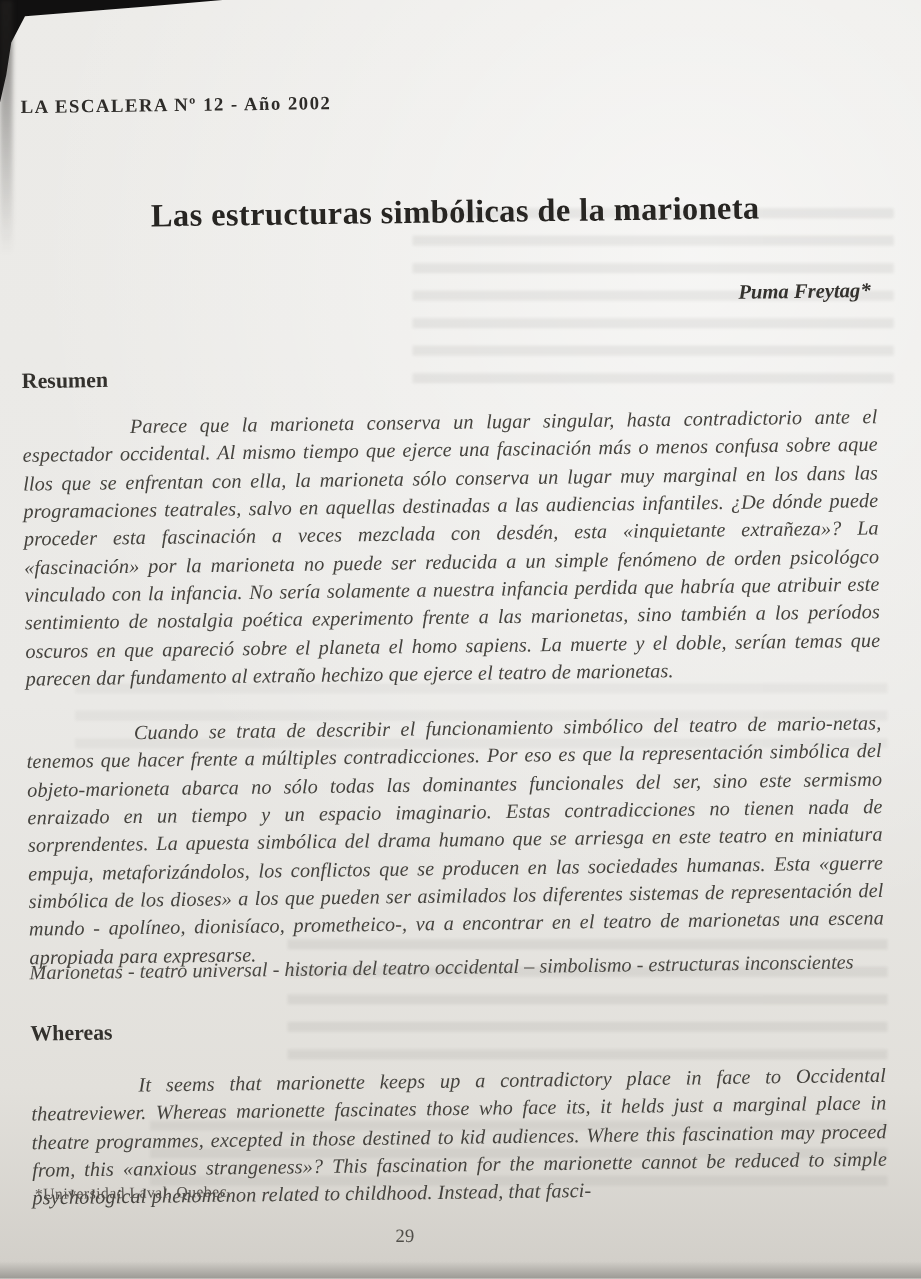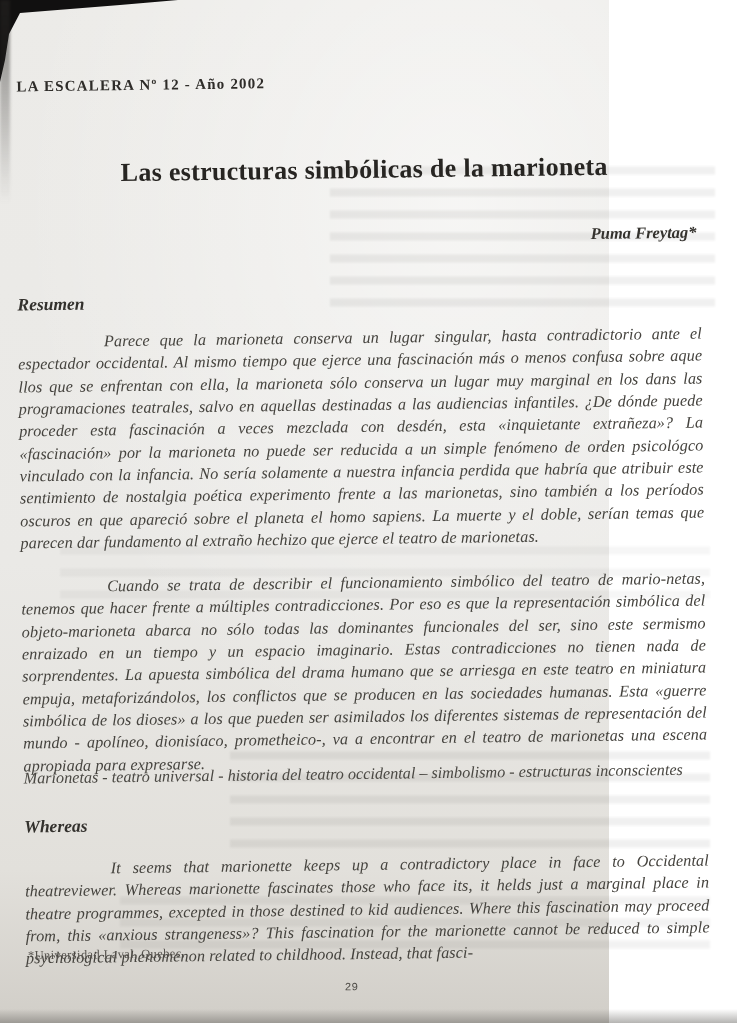--- a/index.html
+++ b/index.html
@@ -6,21 +6,21 @@
     margin: 0;
     padding: 0;
     width: 737px;
     height: 1023px;
     overflow: hidden;
     font-family: "Liberation Serif", "DejaVu Serif", serif;
   }
 
   .scan-page {
     position: relative;
-    width: 609px;
+    width: 737px;
     height: 1023px;
     background:
       radial-gradient(120% 90% at 75% 20%, rgba(255,255,255,0.55) 0%, rgba(255,255,255,0) 60%),
       linear-gradient(180deg, #ecebe8 0%, #eae9e6 55%, #e2e0db 85%, #d2cfc9 99%),
       #e9e8e5;
   }
 
   
   .corner-wedge {
     position: absolute;
@@ -102,21 +102,20 @@
     font-weight: bold;
     font-style: italic;
     color: #34322e;
   }
 
   .section-heading {
     position: absolute;
     left: 20px;
     font-size: 17.5px;
     font-weight: bold;
-    font-style: italic;
     color: #33312d;
   }
   .resumen-heading  { top: 290px; }
   .abstract-heading { top: 812px; }
 
   .body-block {
     position: absolute;
     left: 20px;
     width: 684px;
     font-style: italic;
@@ -148,24 +147,23 @@
     top: 944px; left: 22px;
     font-size: 12.5px;
     color: #55524d;
     letter-spacing: 0.4px;
   }
 
   .page-number {
     position: absolute;
     top: 981px; left: 310px;
     width: 70px;
-    text-align: center;
-    font-size: 11px;
+    text-align: left;
+    font-size: 15px;
     color: #504e49;
-    font-family: Liberation Mono, monospace;
   }
 </style>
 </head>
 <body>
 
 <div class="scan-page">
 
   <div class="bleed bleed-1"></div>
   <div class="bleed bleed-2"></div>
   <div class="bleed bleed-3"></div>

